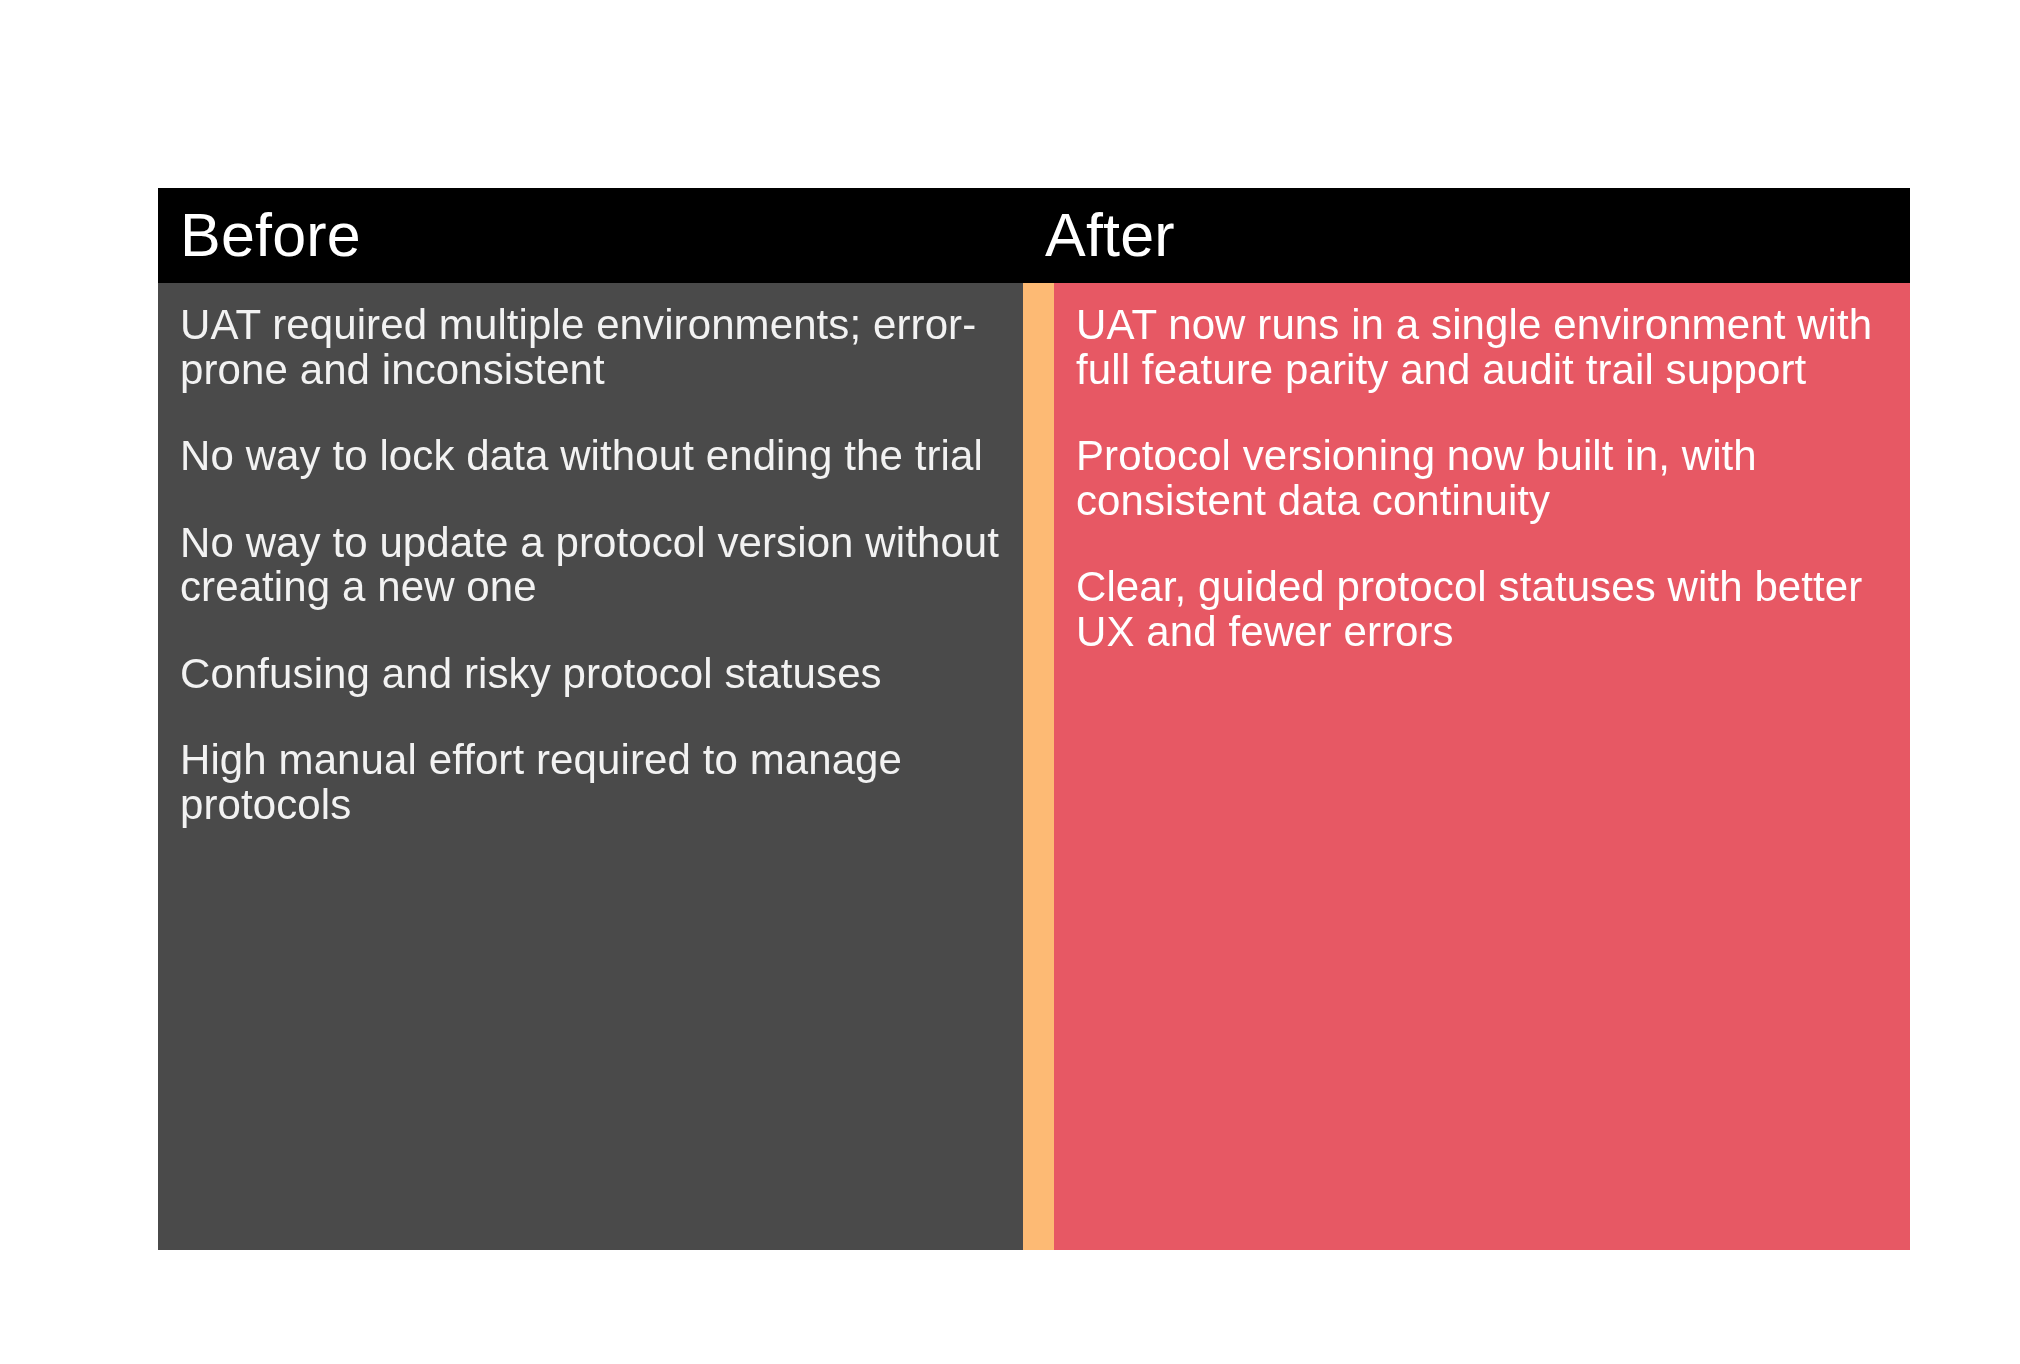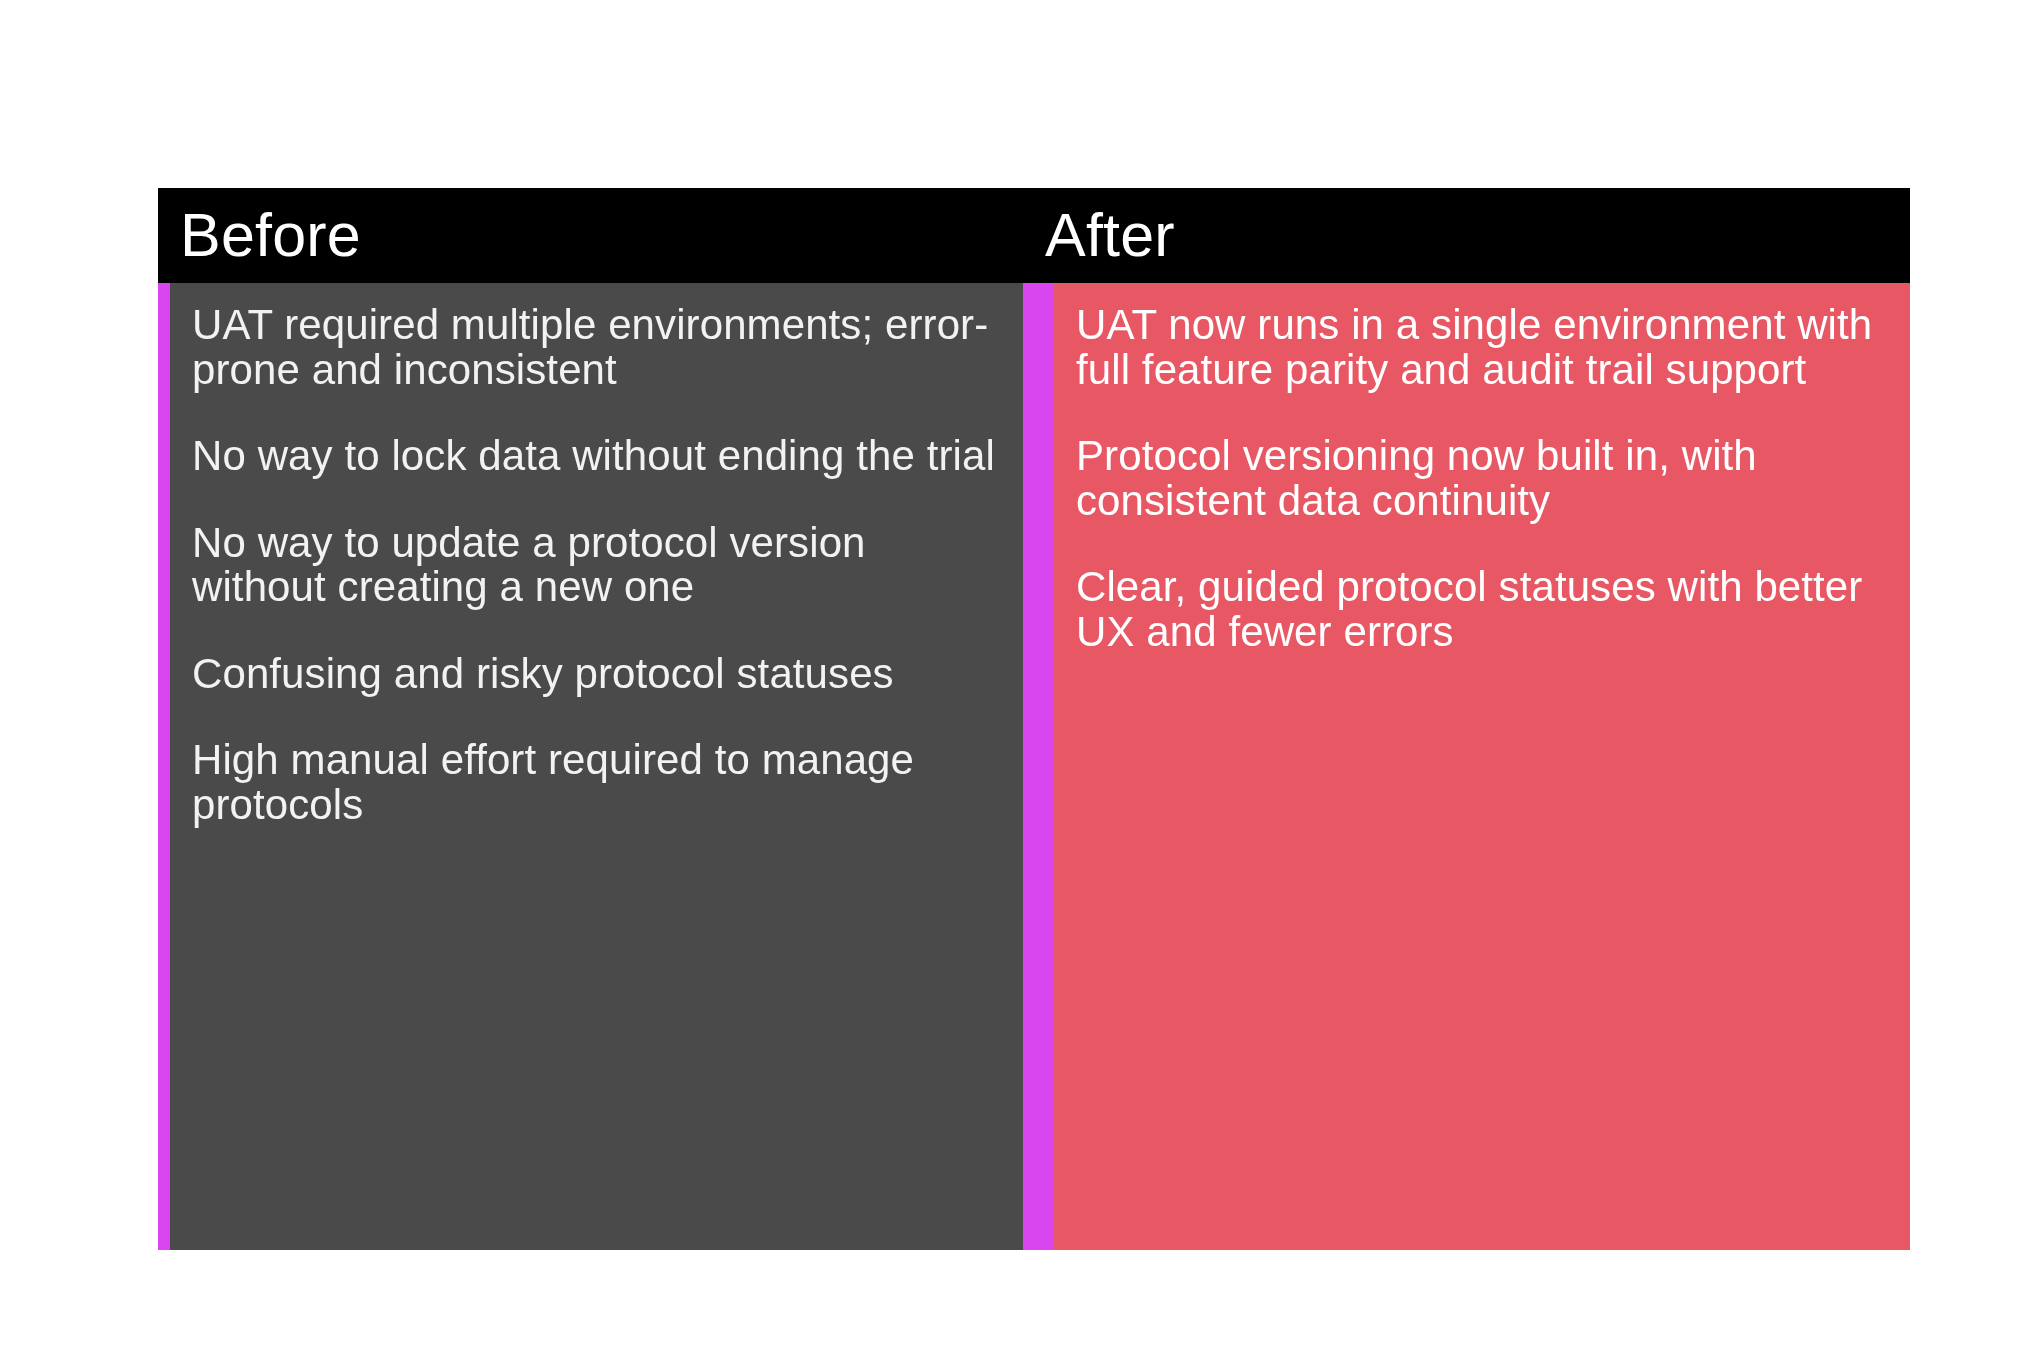--- a/index.html
+++ b/index.html
@@ -23,21 +23,21 @@
 
   .compare-table {
     position: absolute;
     left: 158px;
     top: 188px;
     width: 1684px;
     height: 1062px;
     display: grid;
     grid-template-columns: 865px 887px;
     grid-template-rows: 95px 1fr;
-    background: #d946ef;
+    background: #fdba74;
   }
 
   
   .hdr {
     background: #000000;
     display: flex;
     align-items: center;
     padding-left: 22px;
     box-sizing: border-box;
   }
@@ -52,21 +52,20 @@
   }
 
   
   .cell {
     box-sizing: border-box;
     padding: 18px 22px 22px 22px;
     overflow: hidden;
   }
   .cell-before {
     background: #4a4a4a;
-    margin-left: 12px;
   }
   .cell-after {
     background: #e75864;
     margin-left: 31px;
   }
 
   .para {
     color: #ffffff;
     font-size: 42px;
     font-weight: 300;

